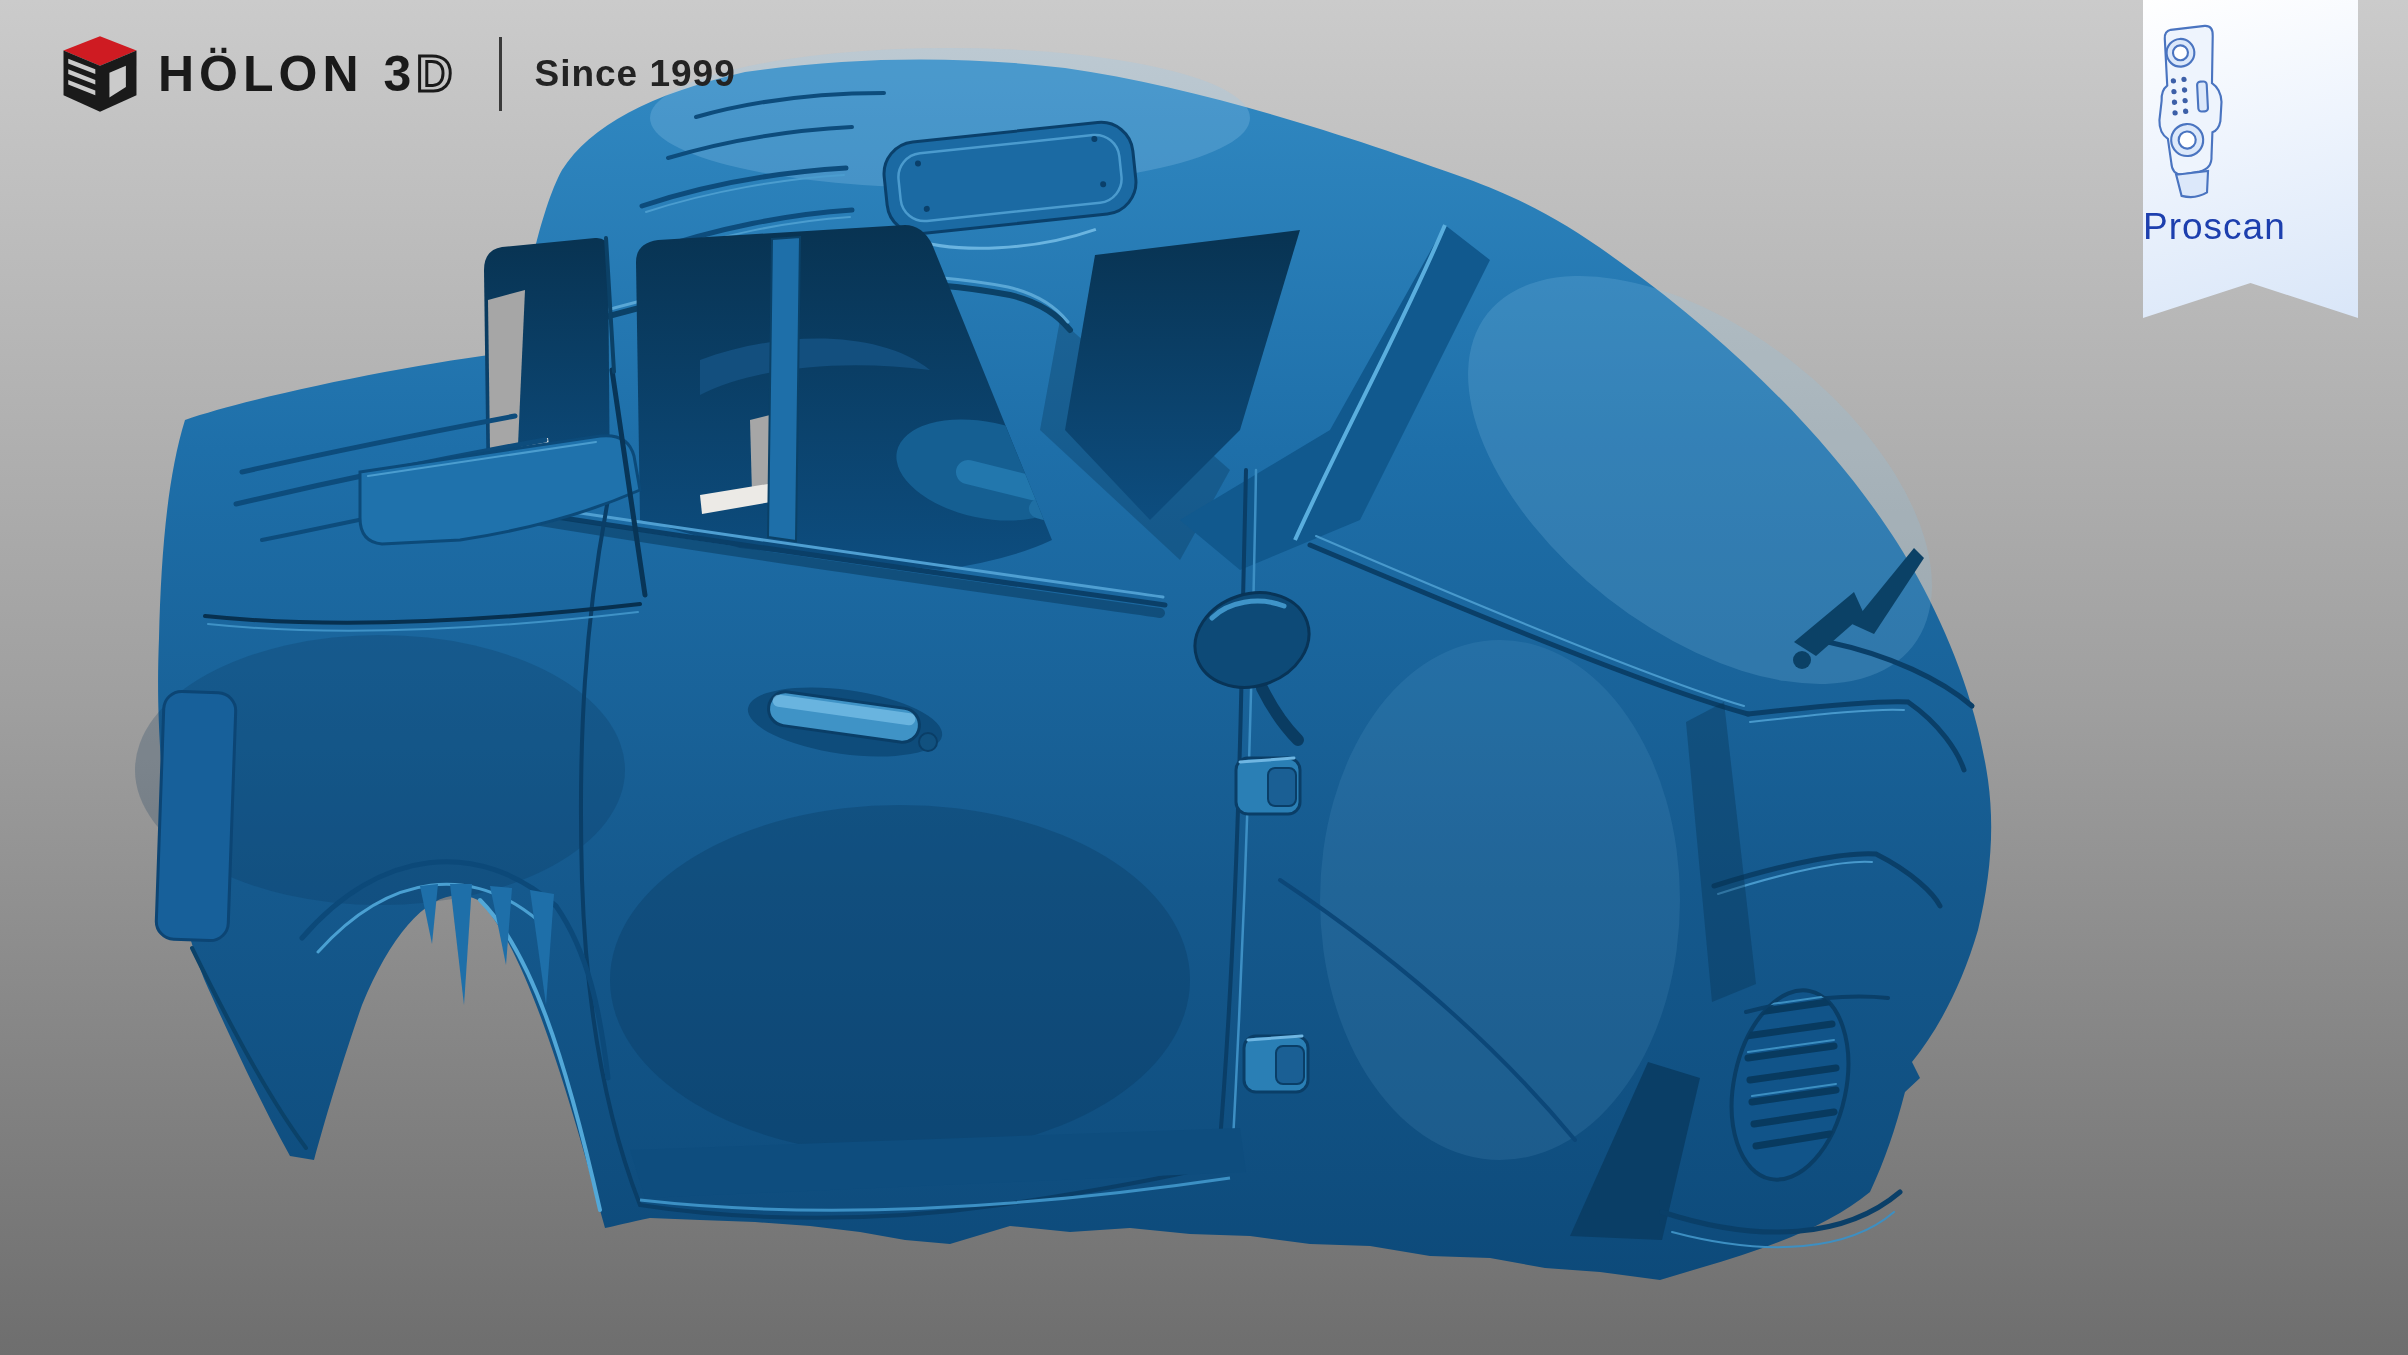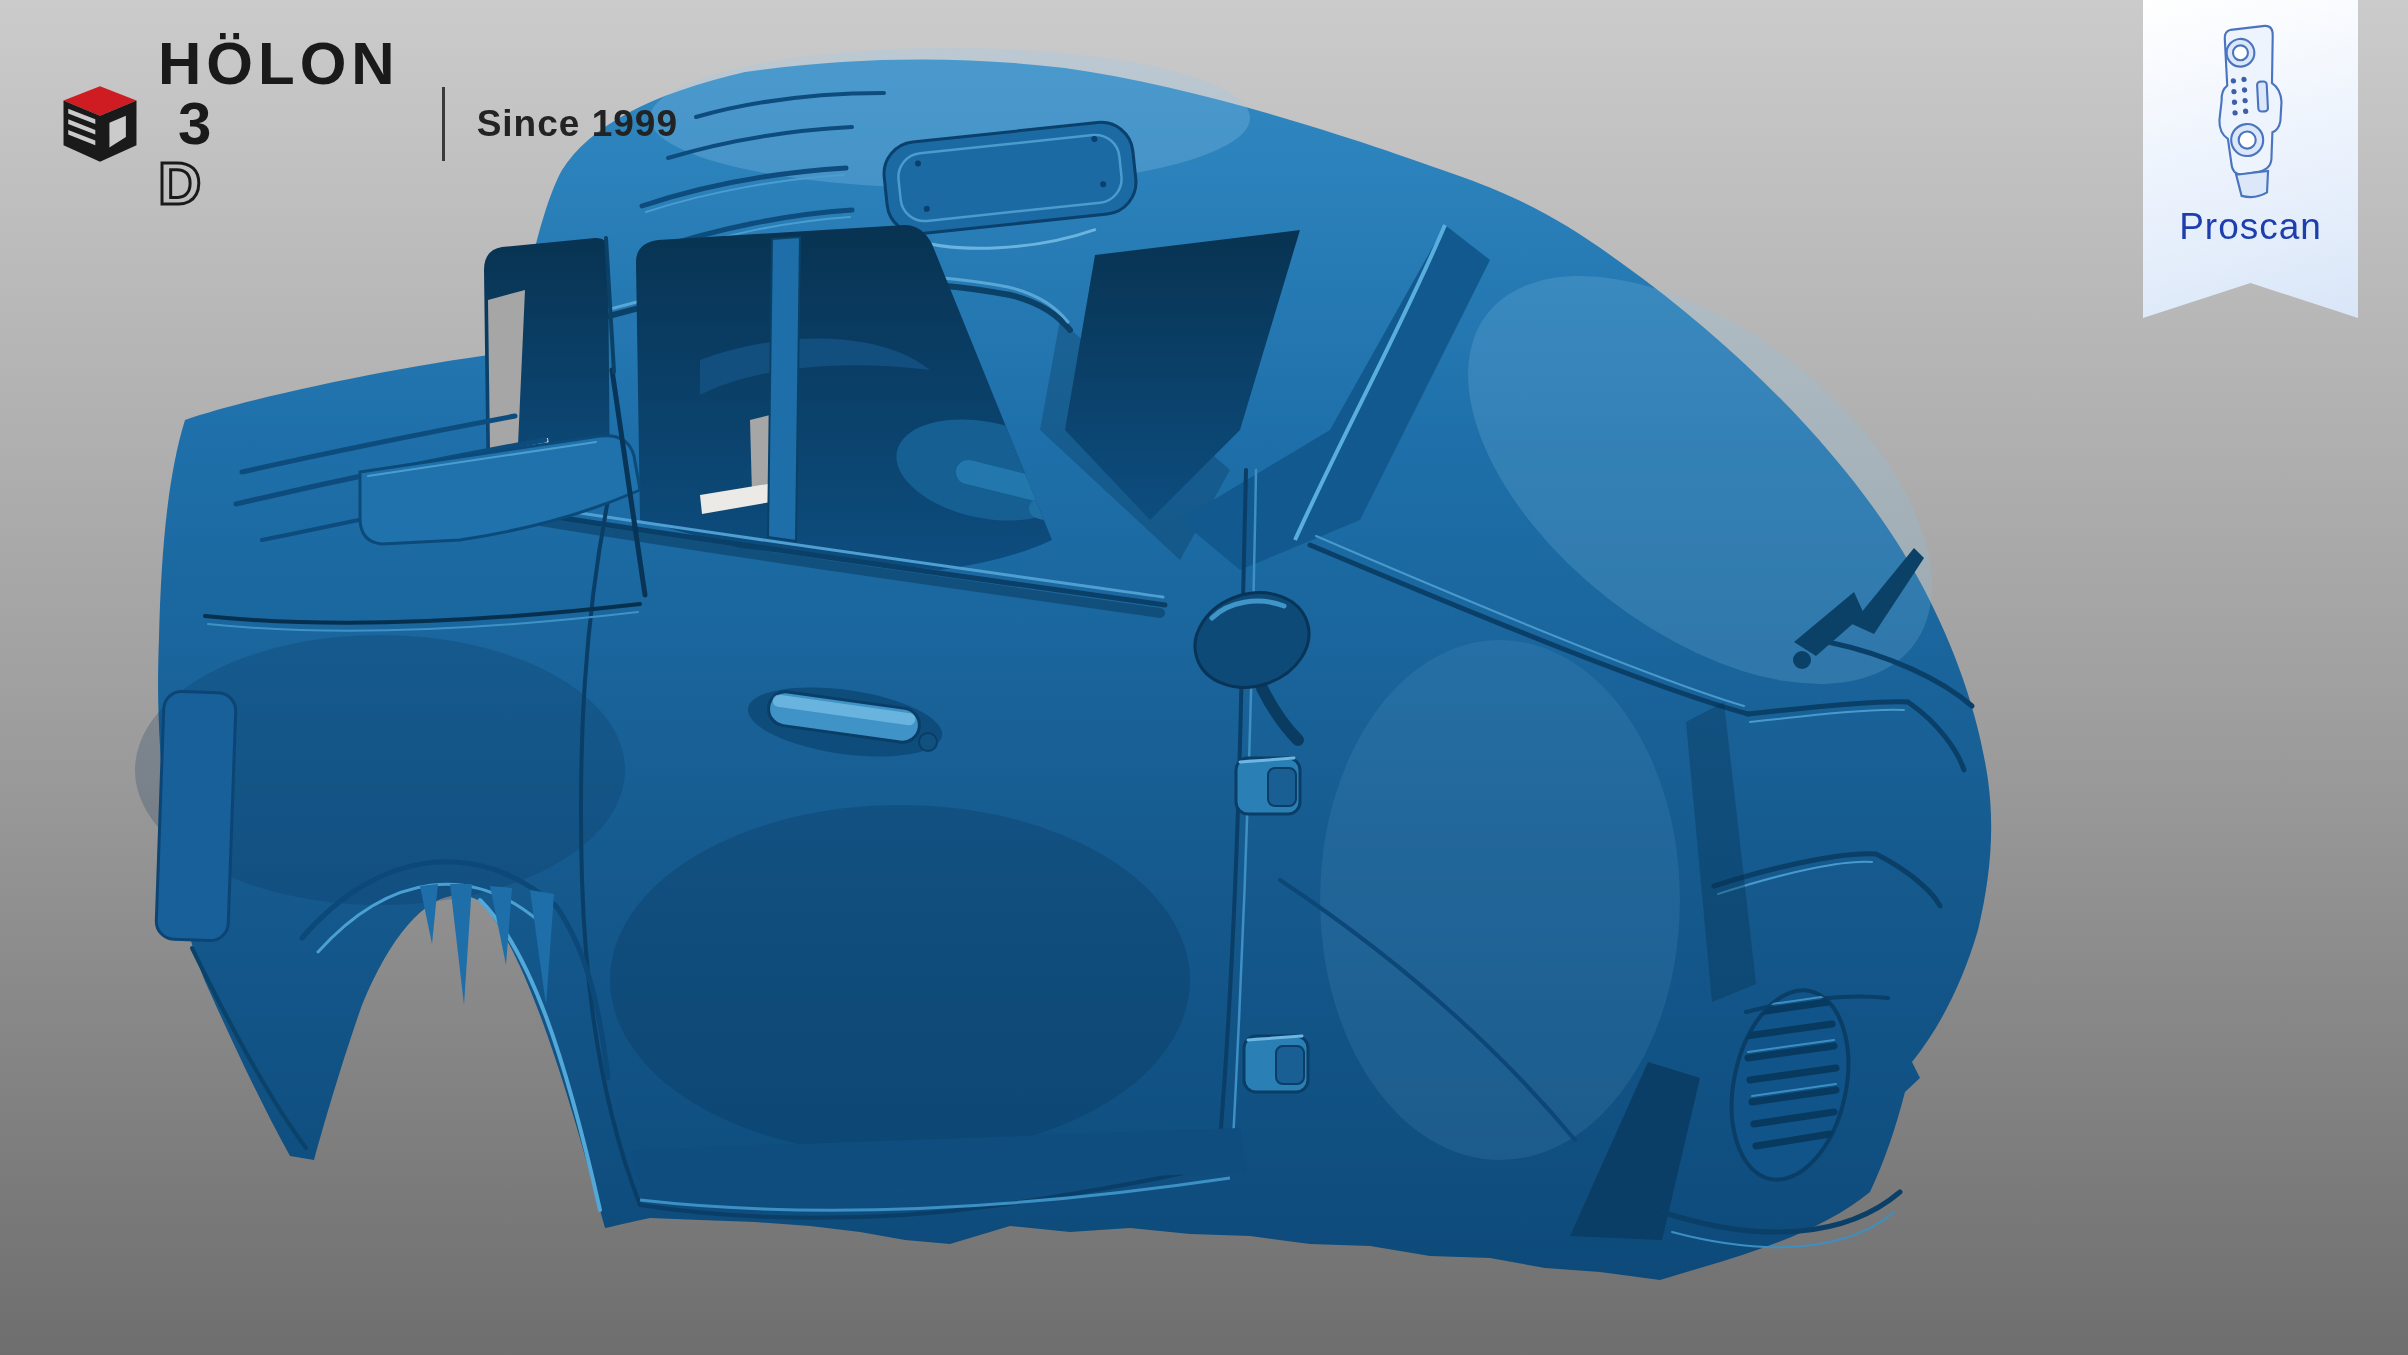--- a/index.html
+++ b/index.html
@@ -11,35 +11,35 @@
     background:linear-gradient(180deg,
       var(--bg-top,#cbcbcb) 0%,
       var(--bg-mid,#9f9f9f) 52%,
       var(--bg-bottom,#6e6e6e) 100%);
   }
   .viewport-svg{position:absolute;inset:0;}
   
   .logo{position:absolute;left:60px;top:34px;display:flex;align-items:center;gap:18px;}
   .logo-cube{width:80px;height:80px;flex:0 0 auto;}
   .logo-text{display:flex;align-items:flex-start;font-weight:bold;color:var(--logo-ink,#1a1a1a);
-    font-size:60px;letter-spacing:5px;line-height:1;flex-direction:column;}
+    font-size:50px;letter-spacing:5px;line-height:1;}
   .logo-word{font-weight:800;}
   .logo-3{margin-left:20px;font-weight:800;}
   .logo-d{font-weight:800;color:var(--logo-ink,#1a1a1a);}
   @supports (-webkit-text-stroke: 2px black){
     .logo-d{color:transparent;-webkit-text-stroke:3px var(--logo-ink,#1a1a1a);}
   }
   .logo-divider{width:3px;height:74px;background:var(--divider,#3a3a3a);margin:0 14px 0 24px;}
   .logo-tagline{font-size:37px;font-weight:700;color:var(--tagline-ink,#232323);letter-spacing:1px;}
   
   .badge{
     position:absolute;left:2143px;top:0;width:215px;height:318px;
     background:linear-gradient(165deg,var(--badge-bg-top,#ffffff) 0%, #eef4fd 45%, var(--badge-bg-bottom,#d9e6f8) 100%);
     clip-path:polygon(0 0,100% 0,100% 100%,50% 89%,0 100%);
-    display:flex;flex-direction:column;align-items:center;
+    display:flex;flex-direction:column;
   }
   .badge-icon{margin-top:18px;width:96px;height:186px;}
   .badge-label{margin-top:2px;font-size:37px;color:var(--badge-text,#1d3fae);letter-spacing:1px;}
 </style>
 </head>
 <body>
 
 <div class="stage">
 
   <svg class="viewport-svg" viewBox="0 0 2408 1355" width="2408" height="1355">

